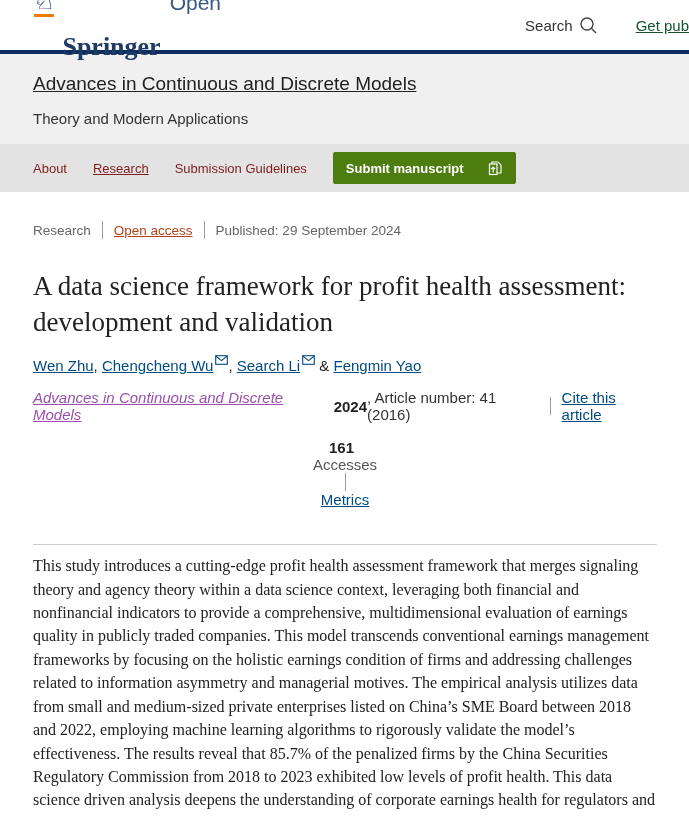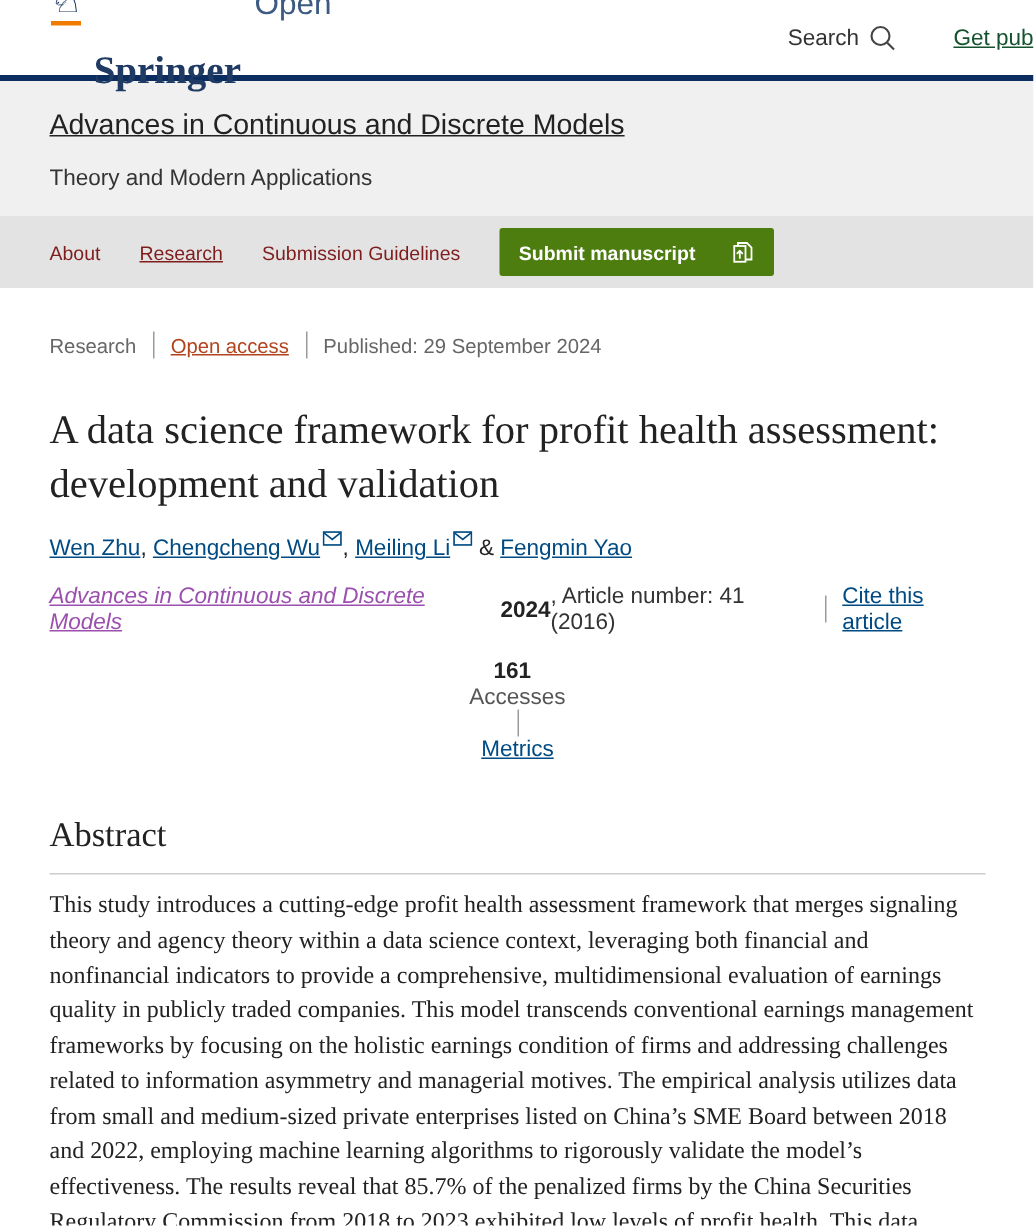--- a/index.html
+++ b/index.html
@@ -154,21 +154,21 @@
     <span class="vdiv"></span>
     <span>Published: 29 September 2024</span>
   </div>
 
   <h1 class="article-title">A data science framework for profit health assessment: development and validation</h1>
 
   <div class="authors-row">
     <a class="author-link">Wen Zhu</a><span>, </span><a class="author-link">Chengcheng Wu</a><span class="env-icon"><svg width="13" height="10" viewBox="0 0 13 10">
           <rect x="0.7" y="0.7" width="11.6" height="8.6" fill="none" stroke="#004b83" stroke-width="1.1"></rect>
           <path d="M1 1.2 L6.5 5.6 L12 1.2" fill="none" stroke="#004b83" stroke-width="1.1"></path>
-        </svg></span><span>, </span><a class="author-link">Meiling Li</a><span class="env-icon"><svg width="13" height="10" viewBox="0 0 13 10">
+        </svg></span><span>, </span><a class="author-link">Search Li</a><span class="env-icon"><svg width="13" height="10" viewBox="0 0 13 10">
           <rect x="0.7" y="0.7" width="11.6" height="8.6" fill="none" stroke="#004b83" stroke-width="1.1"></rect>
           <path d="M1 1.2 L6.5 5.6 L12 1.2" fill="none" stroke="#004b83" stroke-width="1.1"></path>
         </svg></span><span> &amp; </span><a class="author-link">Fengmin Yao</a>
   </div>
 
   <div class="citation-row">
     <a class="journal-cite-link">Advances in Continuous and Discrete Models</a>
     <span class="cite-year">2024</span>
       <span class="article-number">, Article number: 41 (2016)</span>
     <span class="vdiv"></span>
@@ -176,18 +176,17 @@
   </div>
 
   <div class="metrics-row">
     <span class="accesses-count">161</span>
     <span>Accesses</span>
     <span class="vdiv"></span>
     <a class="metrics-link">Metrics</a>
   </div>
 
   <section class="abstract-section">
-    <h2 class="abstract-heading">Abstract</h2>
     <hr class="abstract-rule">
     <p class="abstract-text">This study introduces a cutting-edge profit health assessment framework that merges signaling theory and agency theory within a data science context, leveraging both financial and nonfinancial indicators to provide a comprehensive, multidimensional evaluation of earnings quality in publicly traded companies. This model transcends conventional earnings management frameworks by focusing on the holistic earnings condition of firms and addressing challenges related to information asymmetry and managerial motives. The empirical analysis utilizes data from small and medium-sized private enterprises listed on China’s SME Board between 2018 and 2022, employing machine learning algorithms to rigorously validate the model’s effectiveness. The results reveal that 85.7% of the penalized firms by the China Securities Regulatory Commission from 2018 to 2023 exhibited low levels of profit health. This data science driven analysis deepens the understanding of corporate earnings health for regulators and investors. The proposed framework not only expands the theoretical underpinnings of earnings management but also serves as a novel evaluative tool for stakeholders, paving the way for broader application across diverse markets and sectors and rethinking earnings quality assessment methodologies through a data science lens.</p>
   </section>
 
 </main>
 
 </body></html>

